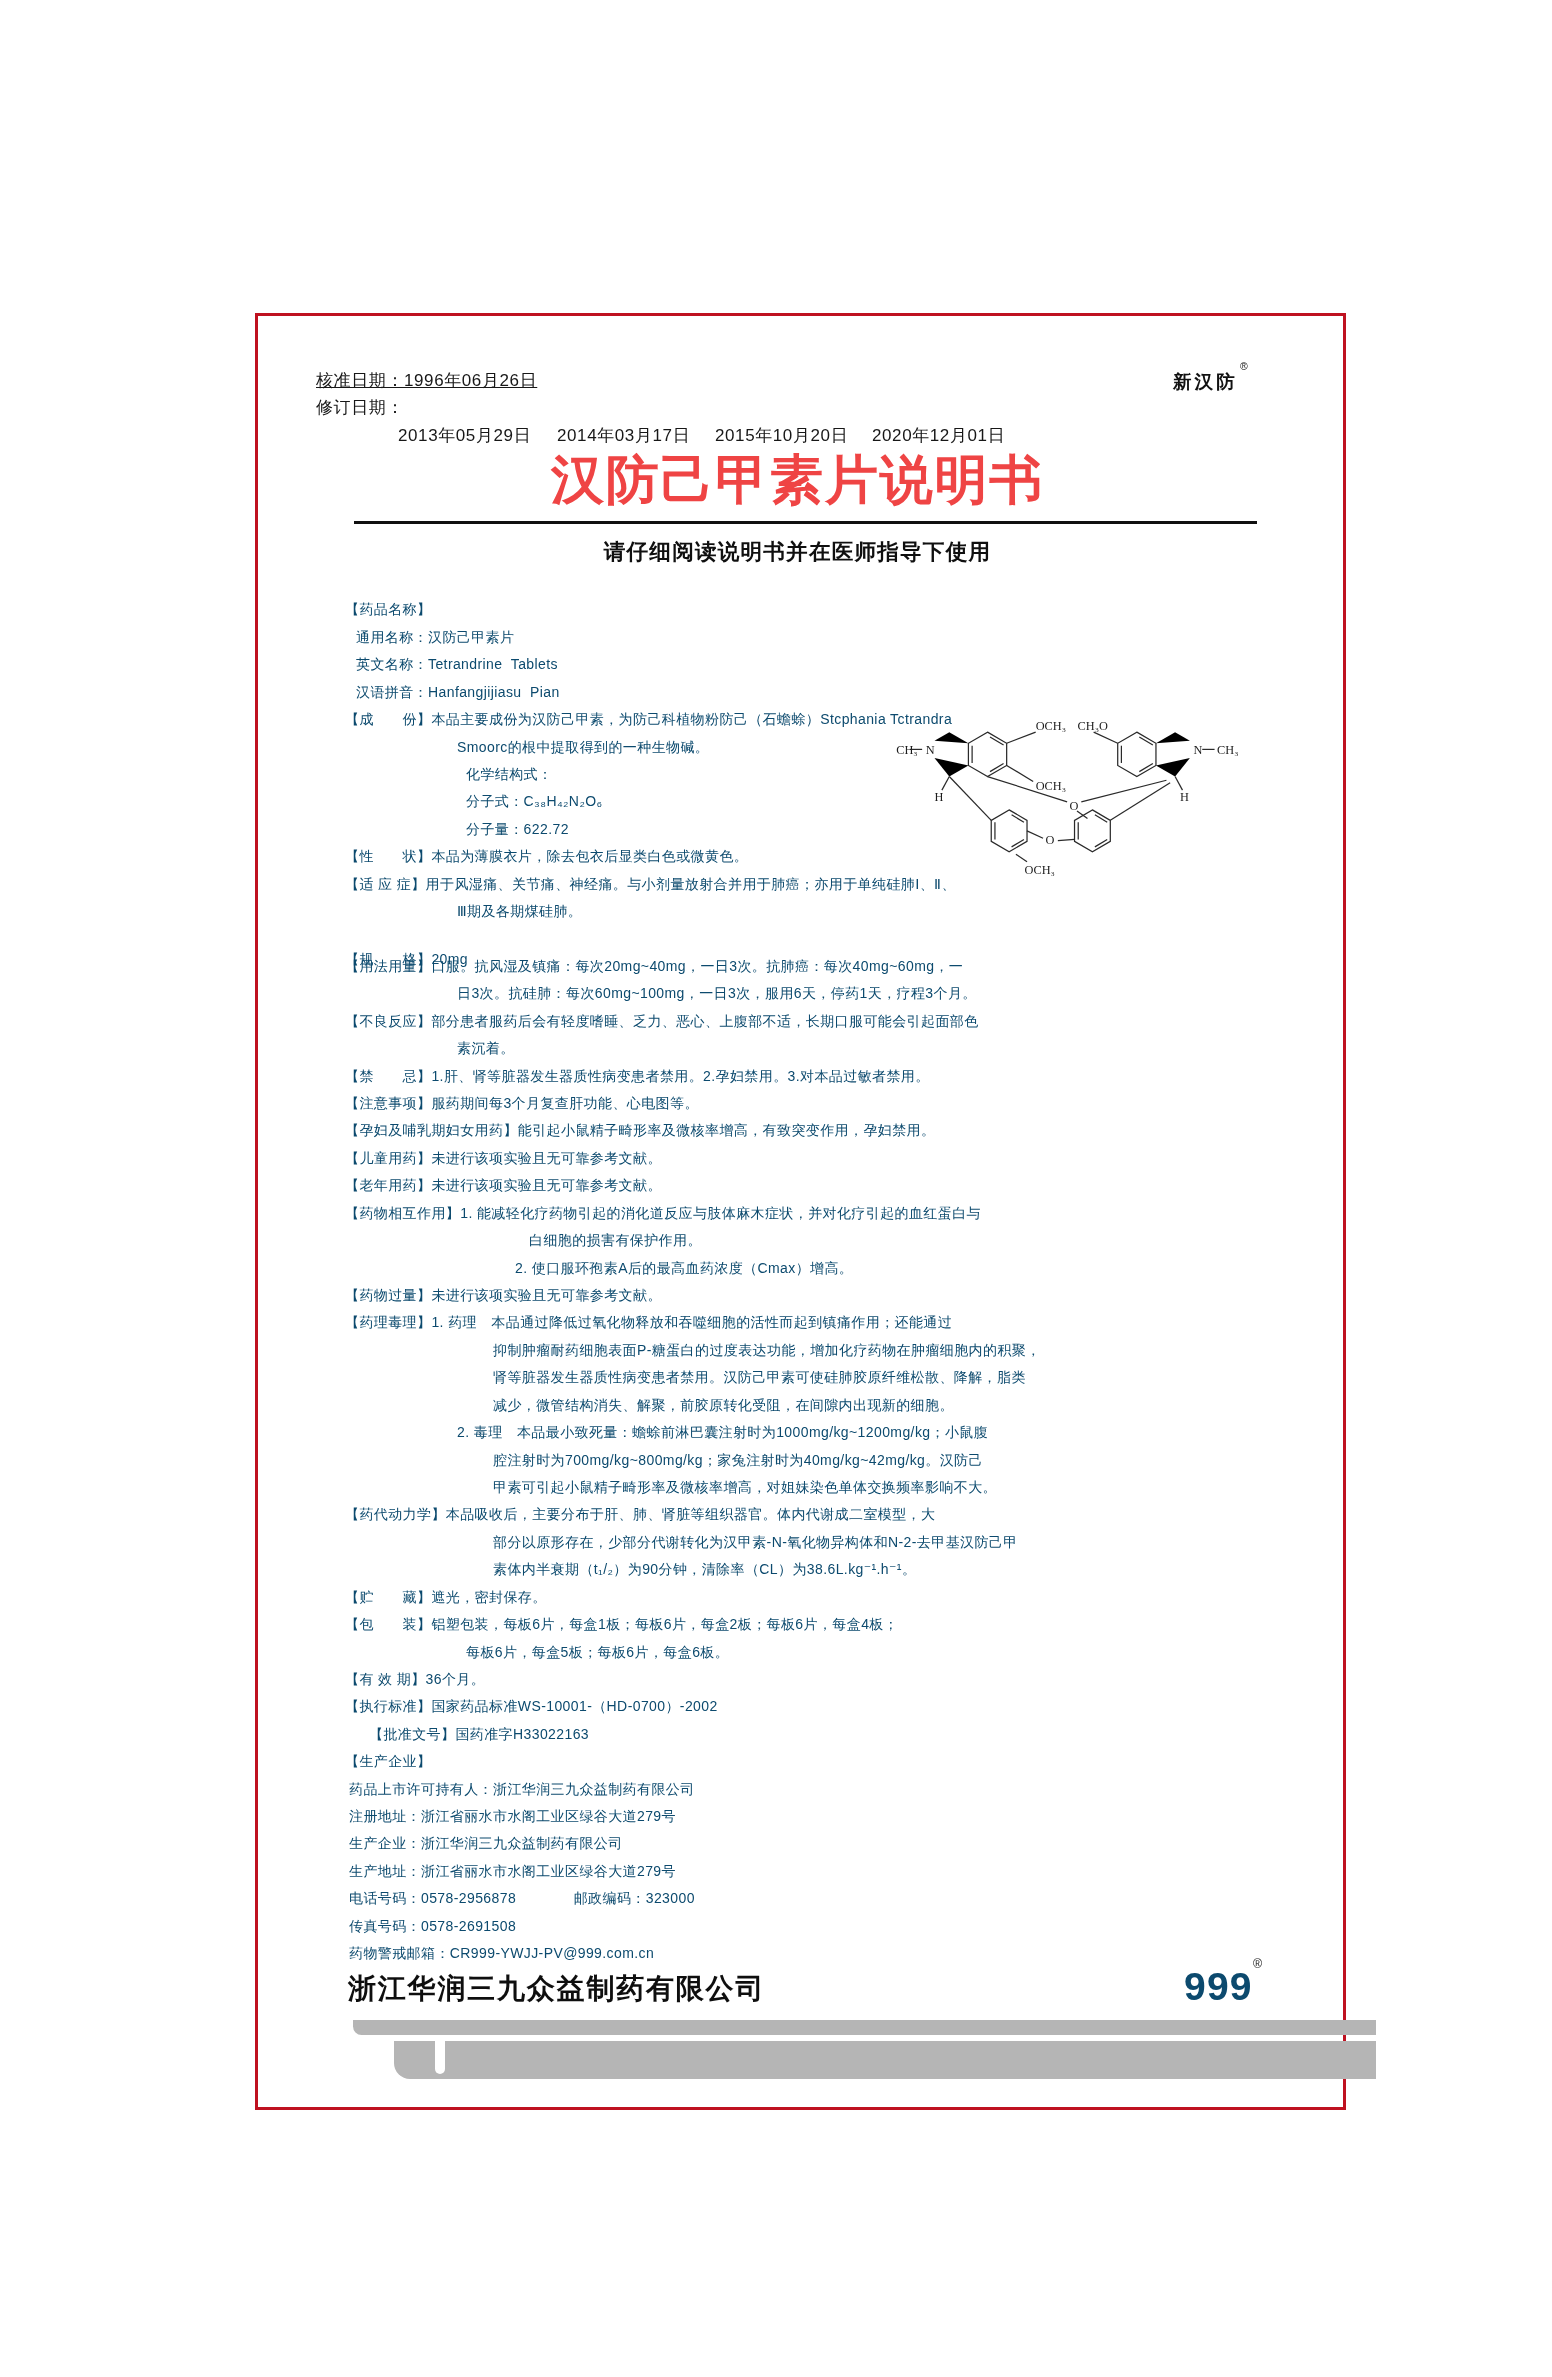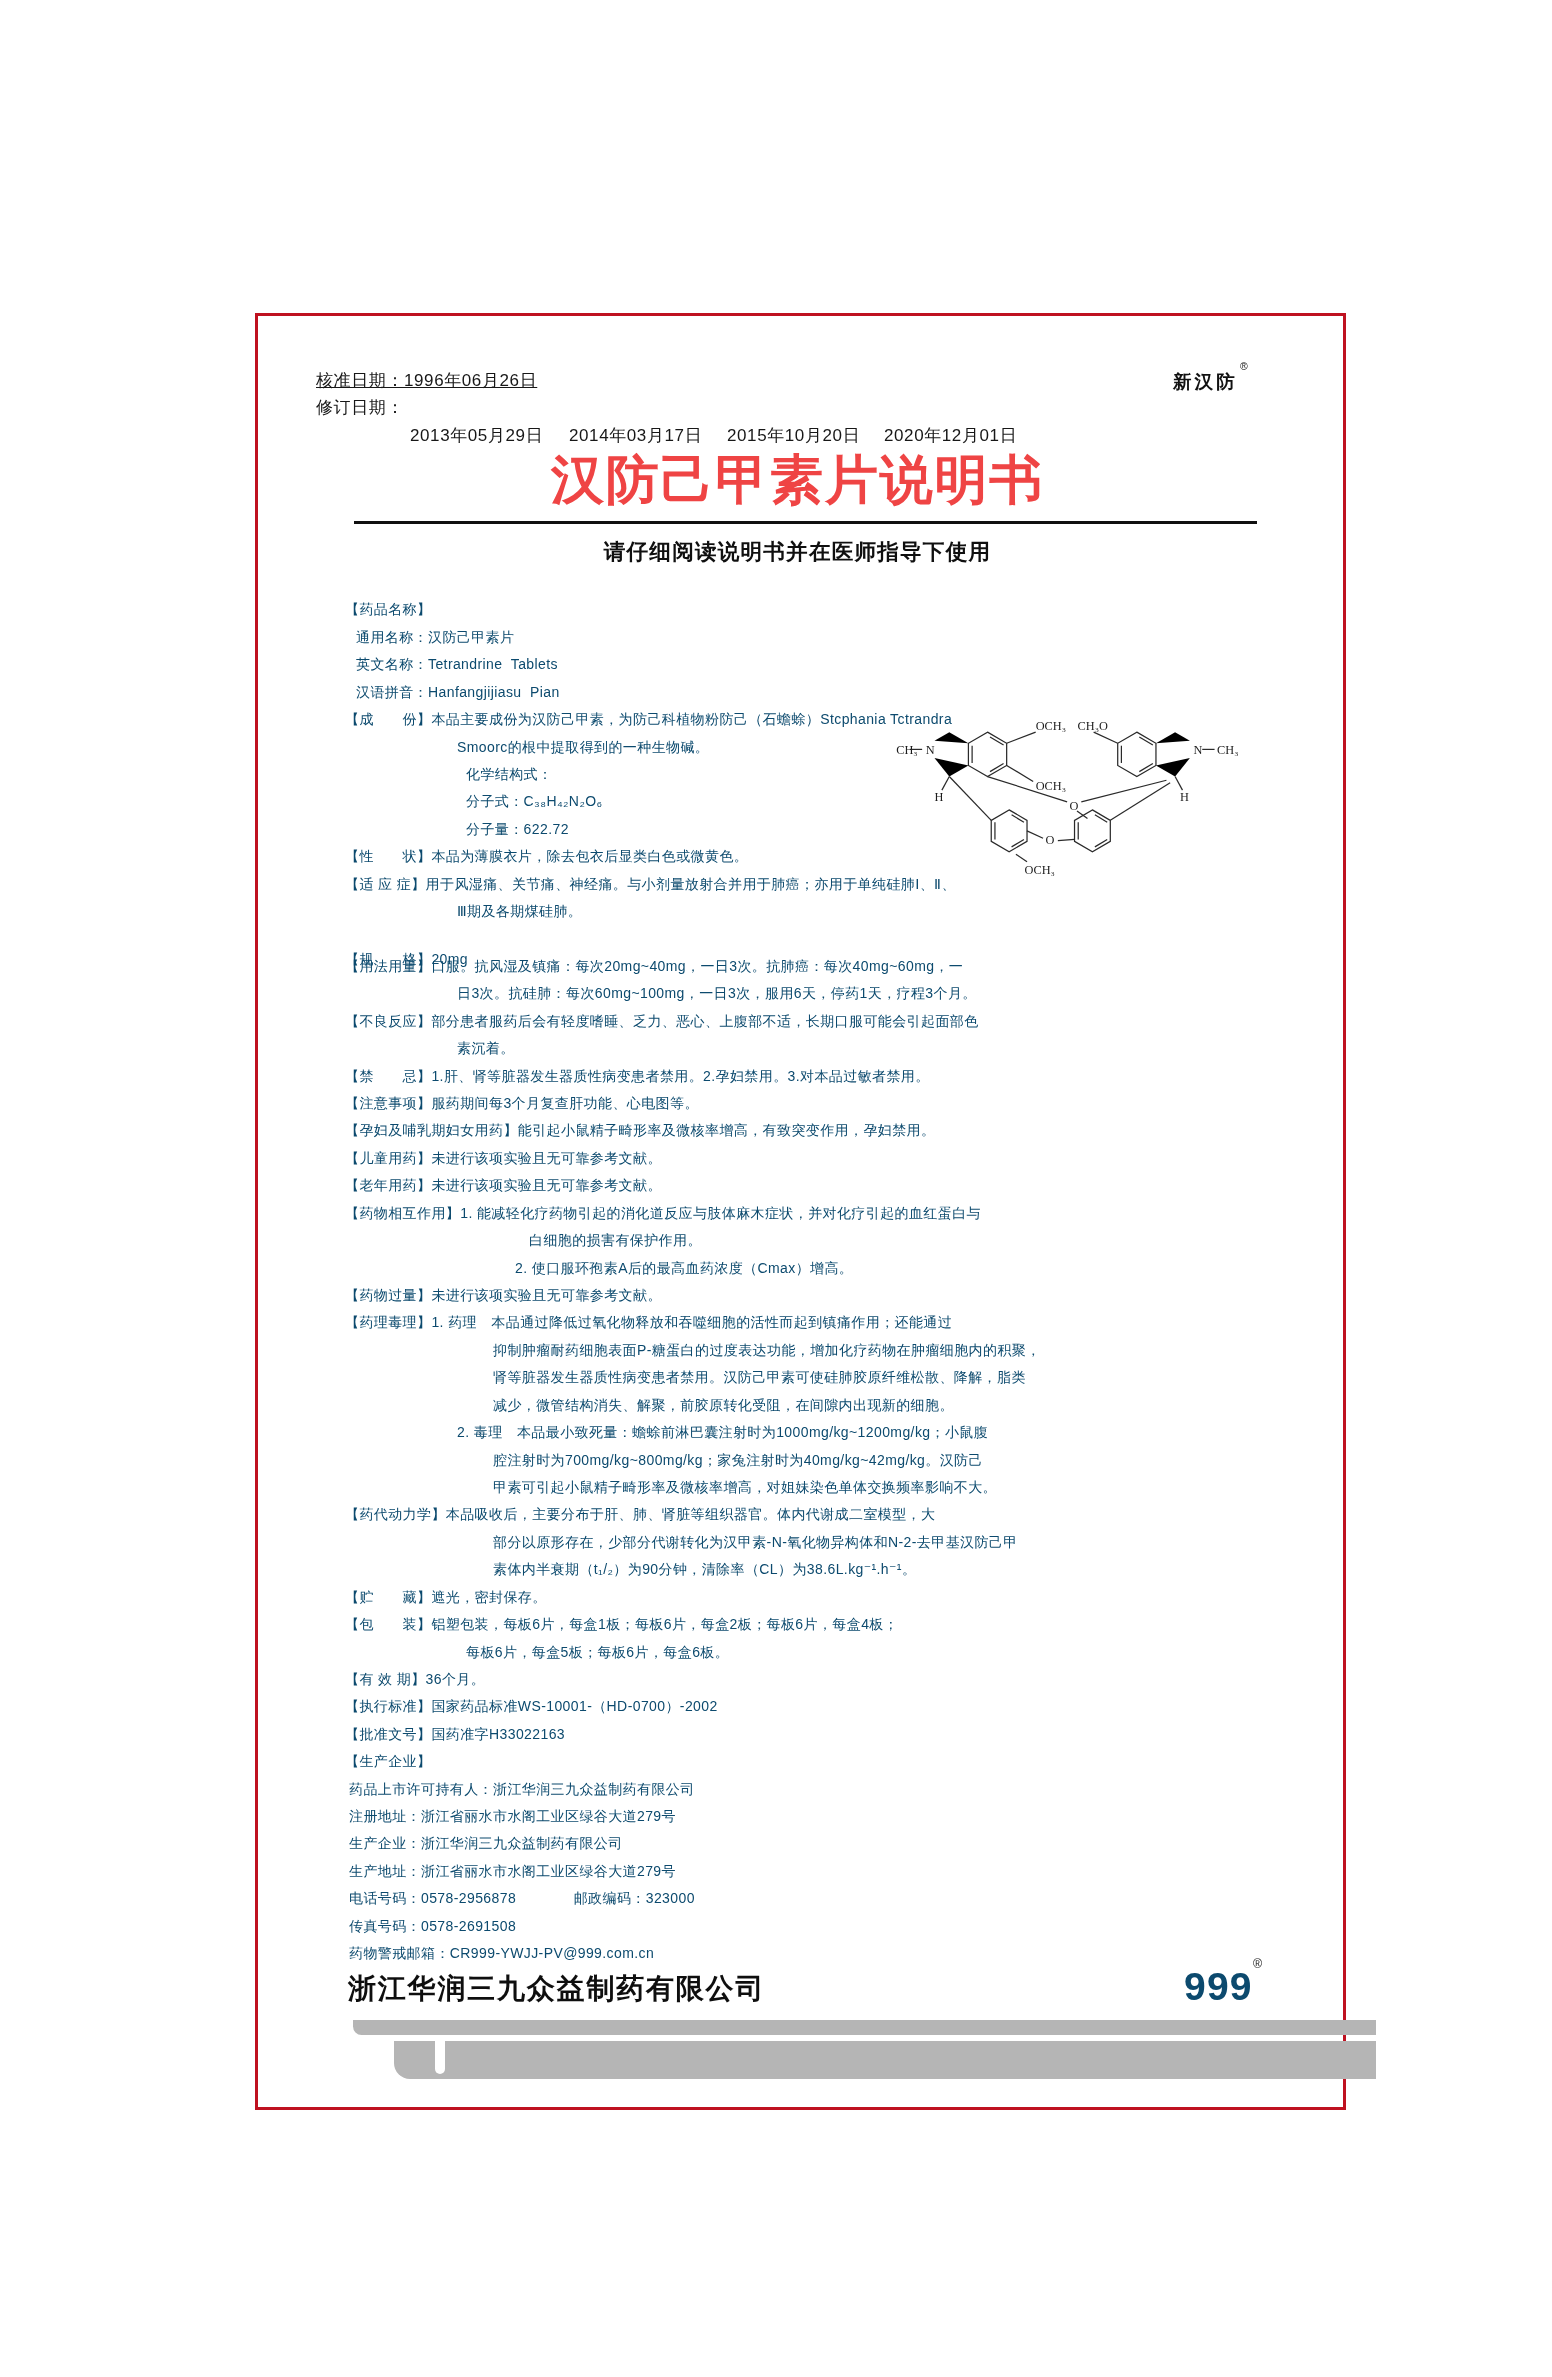--- a/index.html
+++ b/index.html
@@ -41,21 +41,21 @@
   #stack-notch{position:absolute;left:435px;top:2041px;width:10px;height:33px;background:#ffffff;border-bottom-left-radius:5px;border-bottom-right-radius:5px;}
 </style>
 </head>
 <body>
 
 <div id="canvas">
   <div id="frame"></div>
 
   <div class="hline" style="left:316px;top:369px;text-decoration:underline;">核准日期：1996年06月26日</div>
   <div class="hline" style="left:316px;top:396px;">修订日期：</div>
-  <div id="rev-row2" style="position:absolute;left:16px;top:424px;height:25px;width:1469px;">
+  <div id="rev-row2" style="position:absolute;left:4px;top:424px;height:25px;width:1469px;">
       <span class="dcell" style="left: 394px;">2013年05月29日</span>
       <span class="dcell" style="left: 553px;">2014年03月17日</span>
       <span class="dcell" style="left: 711px;">2015年10月20日</span>
       <span class="dcell" style="left: 868px;">2020年12月01日</span>
     </div>
 
   <div id="brand">新汉防</div>
   <div id="brand-reg">®</div>
 
   <div id="title">汉防己甲素片说明书</div>
@@ -97,21 +97,21 @@
       <div class="bline in-cont2" style="top: 1452px;">腔注射时为700mg/kg~800mg/kg；家兔注射时为40mg/kg~42mg/kg。汉防己</div>
       <div class="bline in-cont2" style="top: 1479px;">甲素可引起小鼠精子畸形率及微核率增高，对姐妹染色单体交换频率影响不大。</div>
       <div class="bline in-label" style="top: 1506px;">【药代动力学】本品吸收后，主要分布于肝、肺、肾脏等组织器官。体内代谢成二室模型，大</div>
       <div class="bline in-cont2" style="top: 1534px;">部分以原形存在，少部分代谢转化为汉甲素-N-氧化物异构体和N-2-去甲基汉防己甲</div>
       <div class="bline in-cont2" style="top: 1561px;">素体内半衰期（t₁/₂）为90分钟，清除率（CL）为38.6L.kg⁻¹.h⁻¹。</div>
       <div class="bline in-label" style="top: 1589px;">【贮　　藏】遮光，密封保存。</div>
       <div class="bline in-label" style="top: 1616px;">【包　　装】铝塑包装，每板6片，每盒1板；每板6片，每盒2板；每板6片，每盒4板；</div>
       <div class="bline in-sub" style="top: 1644px;">每板6片，每盒5板；每板6片，每盒6板。</div>
       <div class="bline in-label" style="top: 1671px;">【有 效 期】36个月。</div>
       <div class="bline in-label" style="top: 1698px;">【执行标准】国家药品标准WS-10001-（HD-0700）-2002</div>
-      <div class="bline in-label" style="top: 1726px;">【批准文号】国药准字H33022163</div>
+      <div class="bline in-label" style="top: 1726px; margin-left: 24px;">【批准文号】国药准字H33022163</div>
       <div class="bline in-label" style="top: 1753px;">【生产企业】</div>
       <div class="bline in-contact" style="top: 1781px;">药品上市许可持有人：浙江华润三九众益制药有限公司</div>
       <div class="bline in-contact" style="top: 1808px;">注册地址：浙江省丽水市水阁工业区绿谷大道279号</div>
       <div class="bline in-contact" style="top: 1835px;">生产企业：浙江华润三九众益制药有限公司</div>
       <div class="bline in-contact" style="top: 1863px;">生产地址：浙江省丽水市水阁工业区绿谷大道279号</div>
       <div class="bline in-contact" style="top: 1890px;">电话号码：0578-2956878　　　　邮政编码：323000</div>
       <div class="bline in-contact" style="top: 1918px;">传真号码：0578-2691508</div>
       <div class="bline in-contact" style="top: 1945px;">药物警戒邮箱：CR999-YWJJ-PV@999.com.cn</div>
     </div>
 

